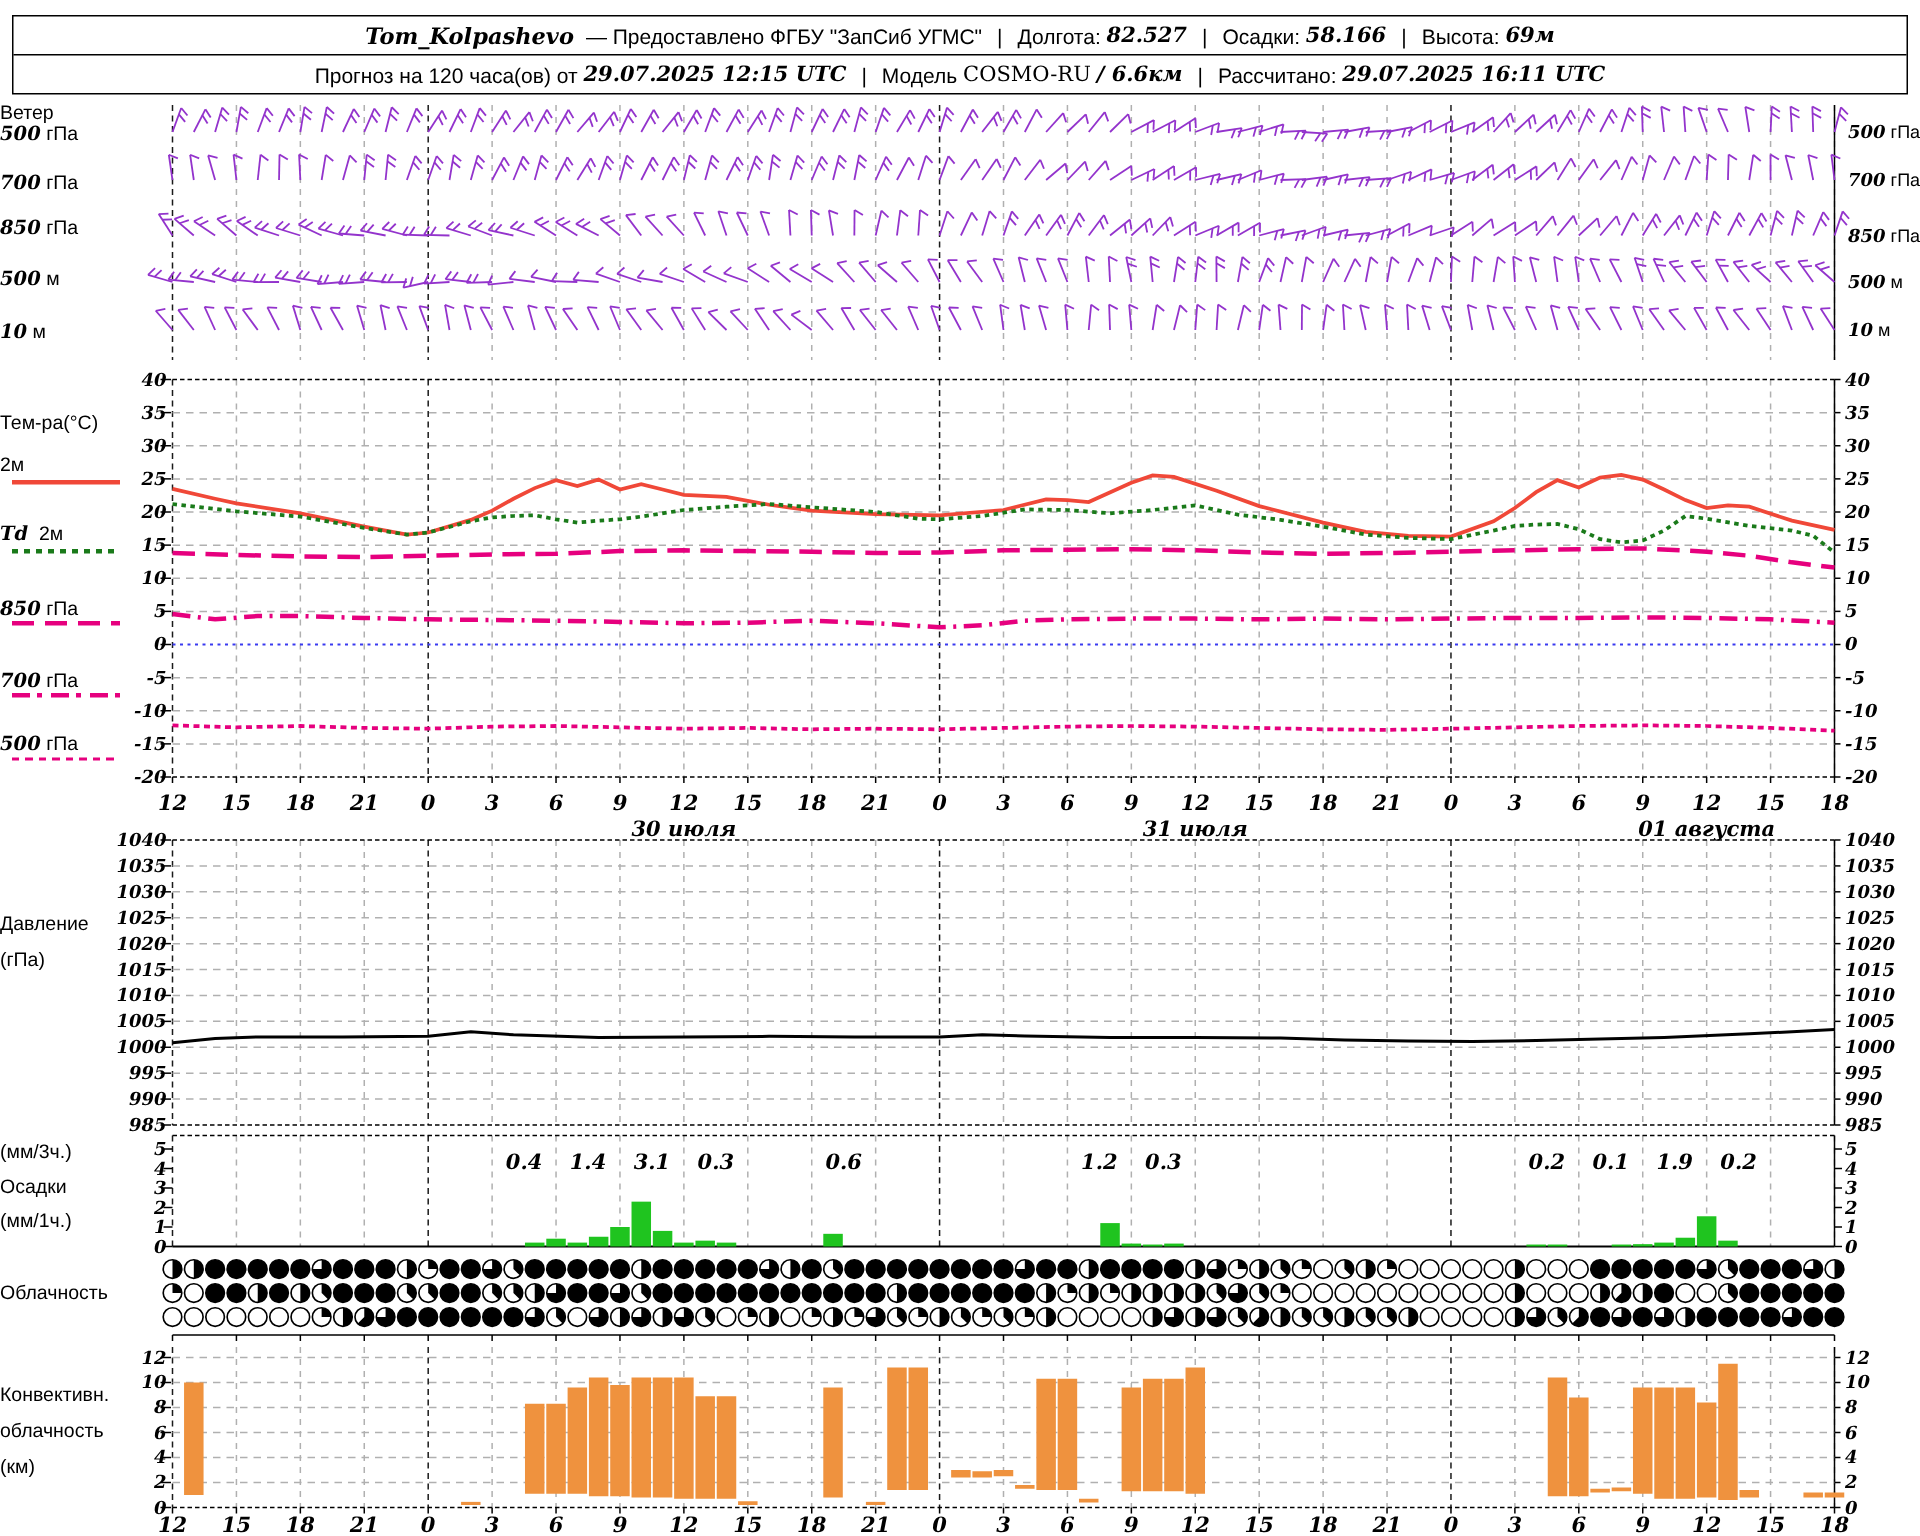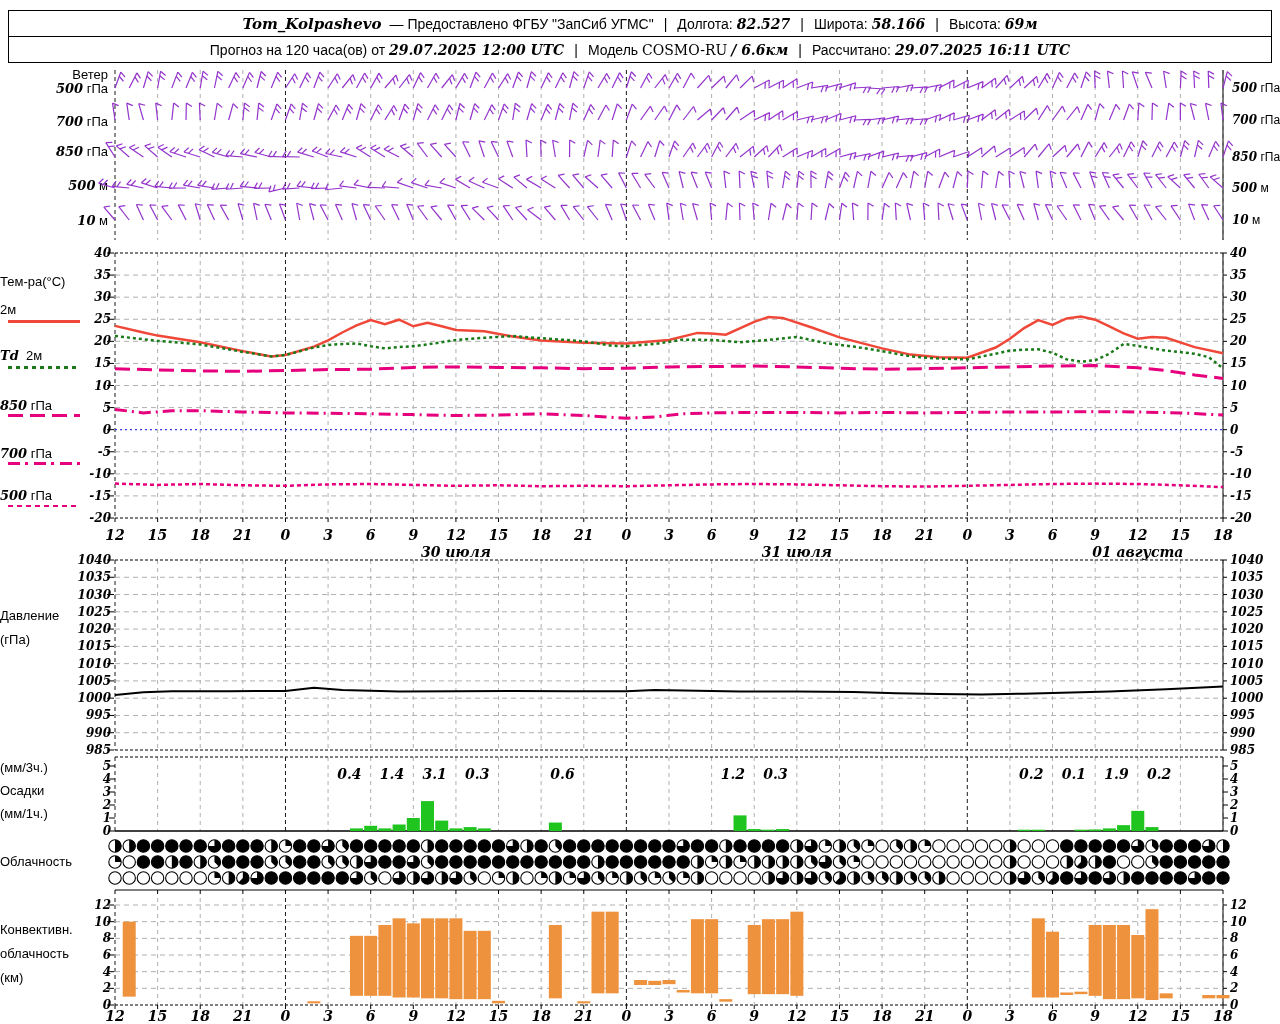--- a/index.html
+++ b/index.html
@@ -7,21 +7,21 @@
        font-family:"Liberation Sans",sans-serif;color:#000;}
   
   .hdr{position:absolute;left:8px;top:10px;width:1262px;border:1px solid #000;background:#fff;}
   .hdr-row{height:25px;display:flex;align-items:center;justify-content:center;font-size:14px;white-space:nowrap;}
   .hdr-row:first-child{border-bottom:1px solid #000;align-items:center;}
   .sep{margin:0 10px;color:#000;}
   .val{font-family:"DejaVu Serif",serif;font-style:italic;font-weight:bold;}
   .mdl{font-family:"DejaVu Serif",serif;font-weight:normal;}
   .station{font-family:"DejaVu Serif",serif;font-style:italic;font-weight:bold;font-size:15px;}
   
-  .lbl{position:absolute;left:0;width:108px;text-align:right;font-size:13px;line-height:16px;}
+  .lbl{position:absolute;left:0;width:108px;font-size:13px;line-height:16px;}
   .lblc{position:absolute;left:0;width:110px;text-align:left;font-size:13px;line-height:16px;}
   .snum{font-family:"DejaVu Serif",serif;font-style:italic;font-weight:bold;}
   .legline{position:absolute;left:8px;width:72px;}
   svg text{fill:#000;}
   .tnum{font-family:"DejaVu Serif",serif;font-style:italic;font-weight:bold;font-size:12px;}
   .txlab{font-family:"DejaVu Serif",serif;font-style:italic;font-weight:bold;font-size:14px;}
   .tsans{font-family:"Liberation Sans",sans-serif;font-size:12px;}
   .psum{font-family:"DejaVu Serif",serif;font-style:italic;font-weight:bold;font-size:14px;}
 </style>
 </head>
@@ -29,29 +29,29 @@
 
 <div class="hdr">
   <div class="hdr-row">
     <span class="station">Tom_Kolpashevo</span>
     <span style="width:8px"></span>
     <span>— Предоставлено ФГБУ "ЗапСиб УГМС"</span>
     <span class="sep">|</span>
     <span>Долгота:</span>&nbsp;
     <span class="val">82.527</span>
     <span class="sep">|</span>
-    <span>Широта:</span>&nbsp;
+    <span>Осадки:</span>&nbsp;
     <span class="val">58.166</span>
     <span class="sep">|</span>
     <span>Высота:</span>&nbsp;
     <span class="val">69м</span>
   </div>
   <div class="hdr-row">
     <span>Прогноз на 120 часа(ов) от</span>&nbsp;
-    <span class="val">29.07.2025 12:00 UTC</span>
+    <span class="val">29.07.2025 12:15 UTC</span>
     <span class="sep">|</span>
     <span>Модель</span>&nbsp;
     <span class="mdl">COSMO-RU</span>&nbsp;
     <span class="val">/ 6.6км</span>
     <span class="sep">|</span>
     <span>Рассчитано:</span>&nbsp;
     <span class="val">29.07.2025 16:11 UTC</span>
   </div>
 </div>
 

